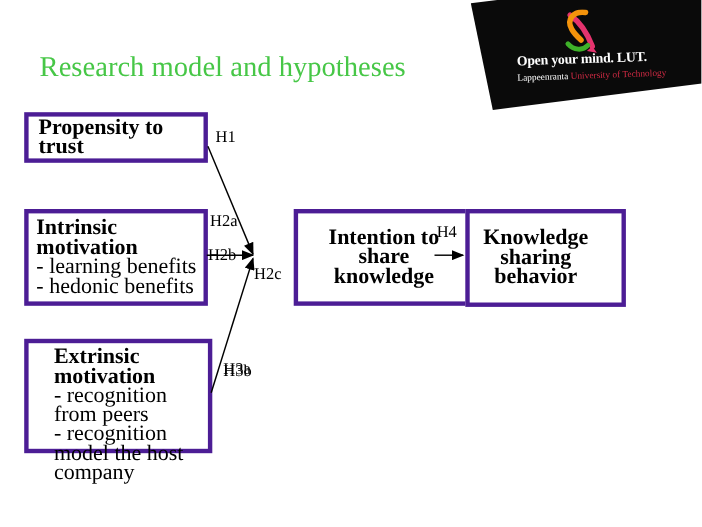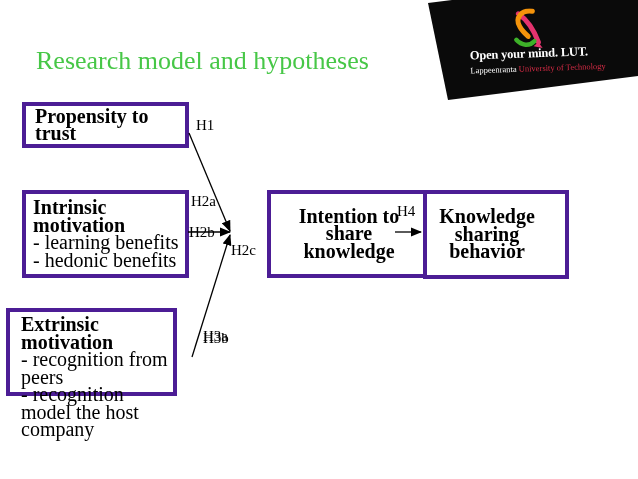--- a/index.html
+++ b/index.html
@@ -32,21 +32,21 @@
   .logo-sub{position:absolute;left:46px;top:65px;font-size:8.5px;color:#fff;white-space:nowrap;}
   .logo-sub .red{color:var(--lut-red-text);}
   
   .box{
     position:absolute;background:#fff;border:4px solid #4c1d95;box-sizing:border-box;
     font-size:20px;line-height:17.5px;
   }
   .box-title{font-weight:bold;}
   #box-propensity{left:22px;top:102px;width:167px;height:46px;display:flex;align-items:center;padding-left:9px;}
   #box-intrinsic{left:22px;top:190px;width:167px;height:88px;padding:5px 2px 0 7px;}
-  #box-extrinsic{left:6px;top:308px;width:171px;height:88px;padding:4px 2px 0 11px;}
+  #box-extrinsic{left:22px;top:308px;width:171px;height:104px;padding:4px 2px 0 23px;}
   #box-intention{left:232px;top:190px;width:164px;height:88px;display:flex;align-items:center;justify-content:center;text-align:center;margin-left:35px;}
   #box-intention .box-title{width:132px;}
   #box-behavior{left:423px;top:190px;width:146px;height:89px;display:flex;align-items:center;justify-content:flex-start;text-align:center;}
   #box-behavior .box-title{width:120px;}
   
   .hlabel{position:absolute;font-size:15px;line-height:17px;white-space:nowrap;}
   #label-h1{left:196px;top:117px;}
   #label-h2a{left:191px;top:193px;}
   #label-h2b{left:189px;top:224px;}
   #label-h2c{left:191px;top:242px;margin-left:40px;}

